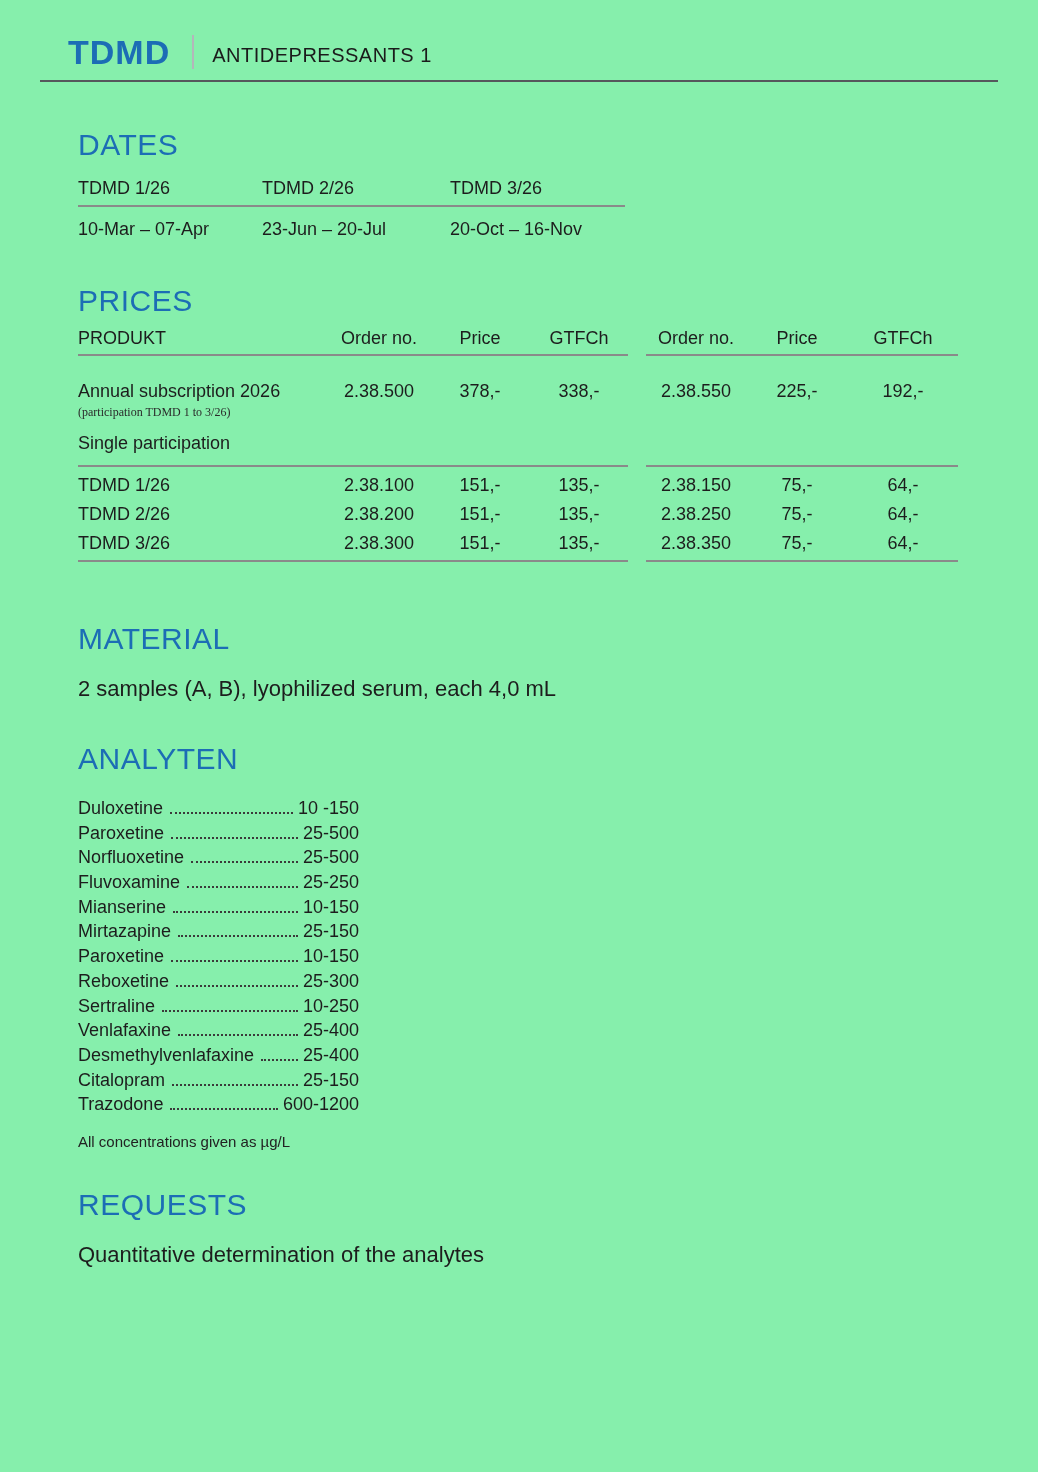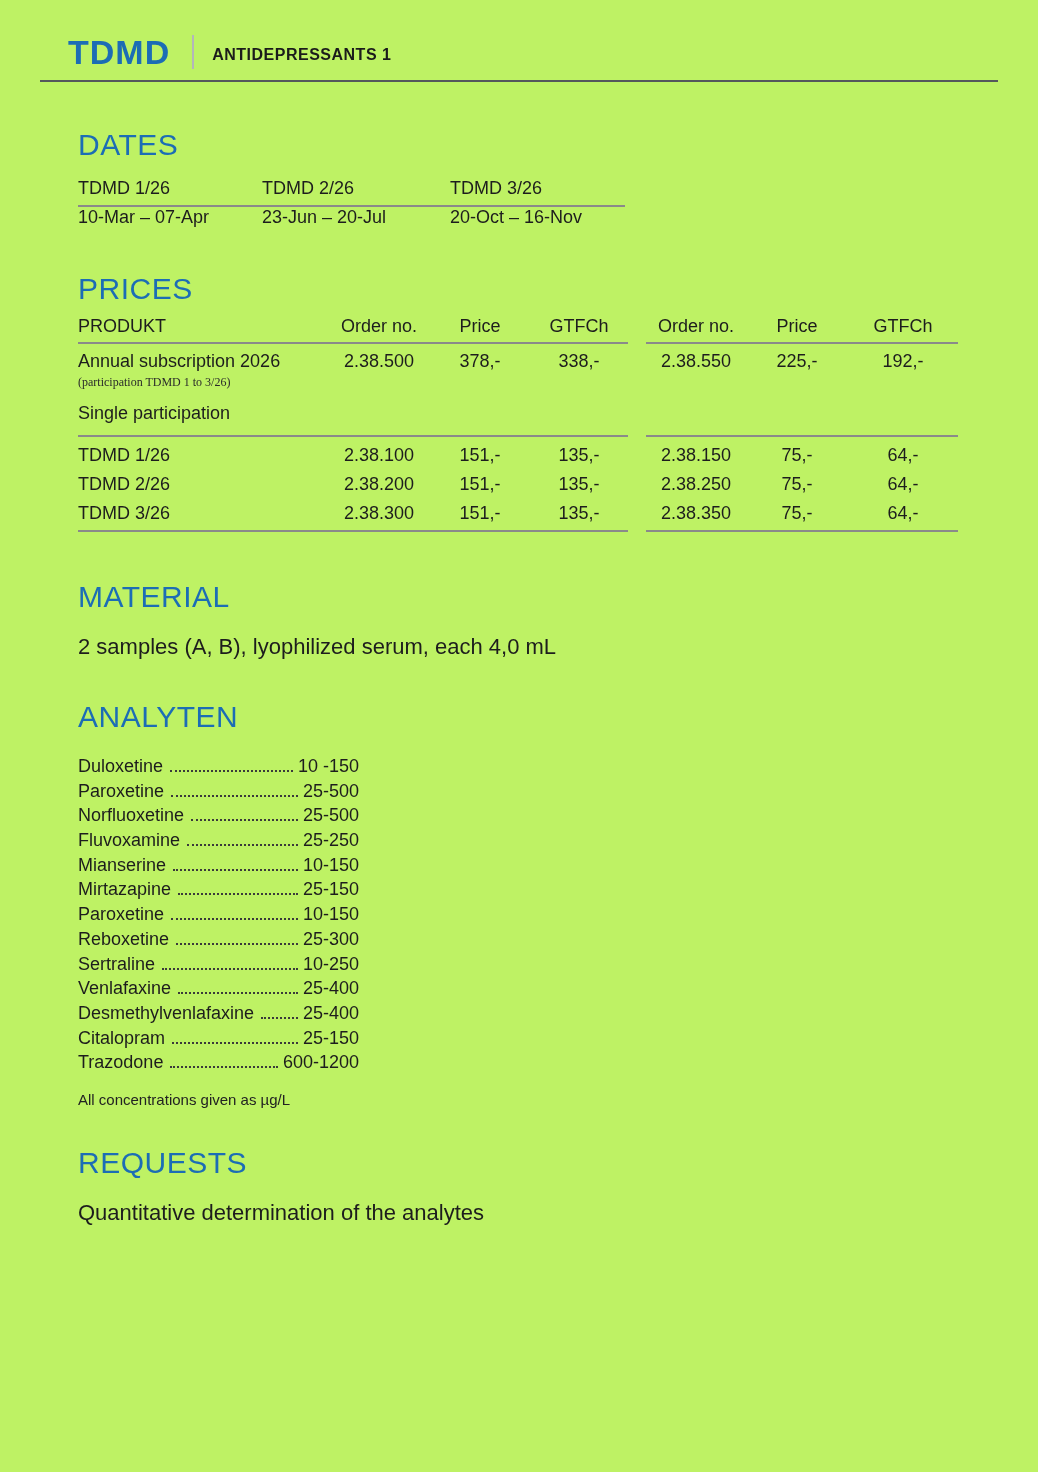--- a/index.html
+++ b/index.html
@@ -1,21 +1,21 @@
 <!DOCTYPE html>
 <html><head>
 <meta charset="utf-8">
 <style>
   html,body { margin:0; padding:0; background:#e8e8e8; }
   .page {
     position: relative;
     width: 1038px;
     height: 1472px;
     margin: 0 auto;
-    background: #bef264;
+    background: #86efac;
     font-family: "Liberation Sans", sans-serif;
     color: #1d1d1d;
     overflow: hidden;
   }
 
   
   .hdr {
     margin: 34px 40px 0 40px;
     border-bottom: 2px solid #55585c;
     padding-bottom: 10px;
@@ -30,74 +30,74 @@
     color: #1c6db5;
     line-height: 36px;
   }
   .hdr-sep {
     width: 2px;
     height: 34px;
     background: #b3b6ba;
     margin: 0 18px 0 22px;
   }
   .hdr-sub {
-    font-size: 16px;
-    font-weight: 700;
+    font-size: 20px;
+    font-weight: 400;
     letter-spacing: .5px;
     color: #1b1b1b;
     padding-top: 6px;
   }
 
   
   .sec-h {
     margin-left: 78px;
     font-size: 30px;
     font-weight: 400;
     letter-spacing: .5px;
     color: #1c6db5;
   }
 
   
   .dates-tbl { margin: 16px 0 0 78px; width: 547px; font-size: 18px; }
   .drow { display: grid; grid-template-columns: 184px 188px 175px; }
   .drow.hd { padding-bottom: 6px; border-bottom: 2px solid #8a8a8a; }
-  .drow.vals { padding-top: 0; }
+  .drow.vals { padding-top: 12px; }
 
   
   .ptable { margin: 10px 0 0 78px; width: 880px; font-size: 18px; }
   .prow { display: grid; grid-template-columns: 250px 300px 18px 312px; }
   .grp3a { display: grid; grid-template-columns: 102px 100px 98px; }
   .grp3b { display: grid; grid-template-columns: 100px 102px 110px; }
   .c { text-align: center; }
   .groups-row { font-size: 17px; }
   .groups-row .g-label { text-align: center; }
   .groups-row .g-label span { text-decoration: underline; text-underline-offset: 4px; text-decoration-thickness: 1.5px; }
   .phead { margin-top: 7px; }
   .phead .pcol { padding-bottom: 5px; }
   .bline { border-bottom: 2px solid #8a8a8a; }
-  .annual-row { padding-top: 7px; }
+  .annual-row { padding-top: 25px; }
   .note-row { font-size: 12px; color: #2a2a2a; padding-top: 3px; font-family: Liberation Serif, serif; }
   .single-row { padding-top: 13px; }
   .single-row .seg { padding-bottom: 11px; }
   .data-row { padding-top: 8px; }
   .data-row .seg { padding-bottom: 6px; }
 
   
   .body-text { margin: 20px 0 0 78px; font-size: 22px; }
 
   
   .an-list { margin: 22px 0 0 78px; width: 281px; font-size: 18px; }
   .an-row { display: flex; align-items: baseline; height: 24.7px; }
   .an-dots { flex: 1; border-bottom: 2px dotted #3a3a3a; margin: 0 5px 3px 7px; }
   .an-val { white-space: nowrap; }
   .an-note { margin: 14px 0 5px 78px; font-size: 15px; color: #222; }
 
   .mt-dates { margin-top: 46px; }
   .mt-prices { margin-top: 44px; }
-  .mt-material { margin-top: 48px; }
+  .mt-material { margin-top: 60px; }
   .mt-analyten { margin-top: 40px; }
   .mt-requests { margin-top: 38px; }
 </style>
 </head>
 <body>
 
 <div class="page">
 
   <div class="hdr">
     <div class="hdr-logo">TDMD</div>

